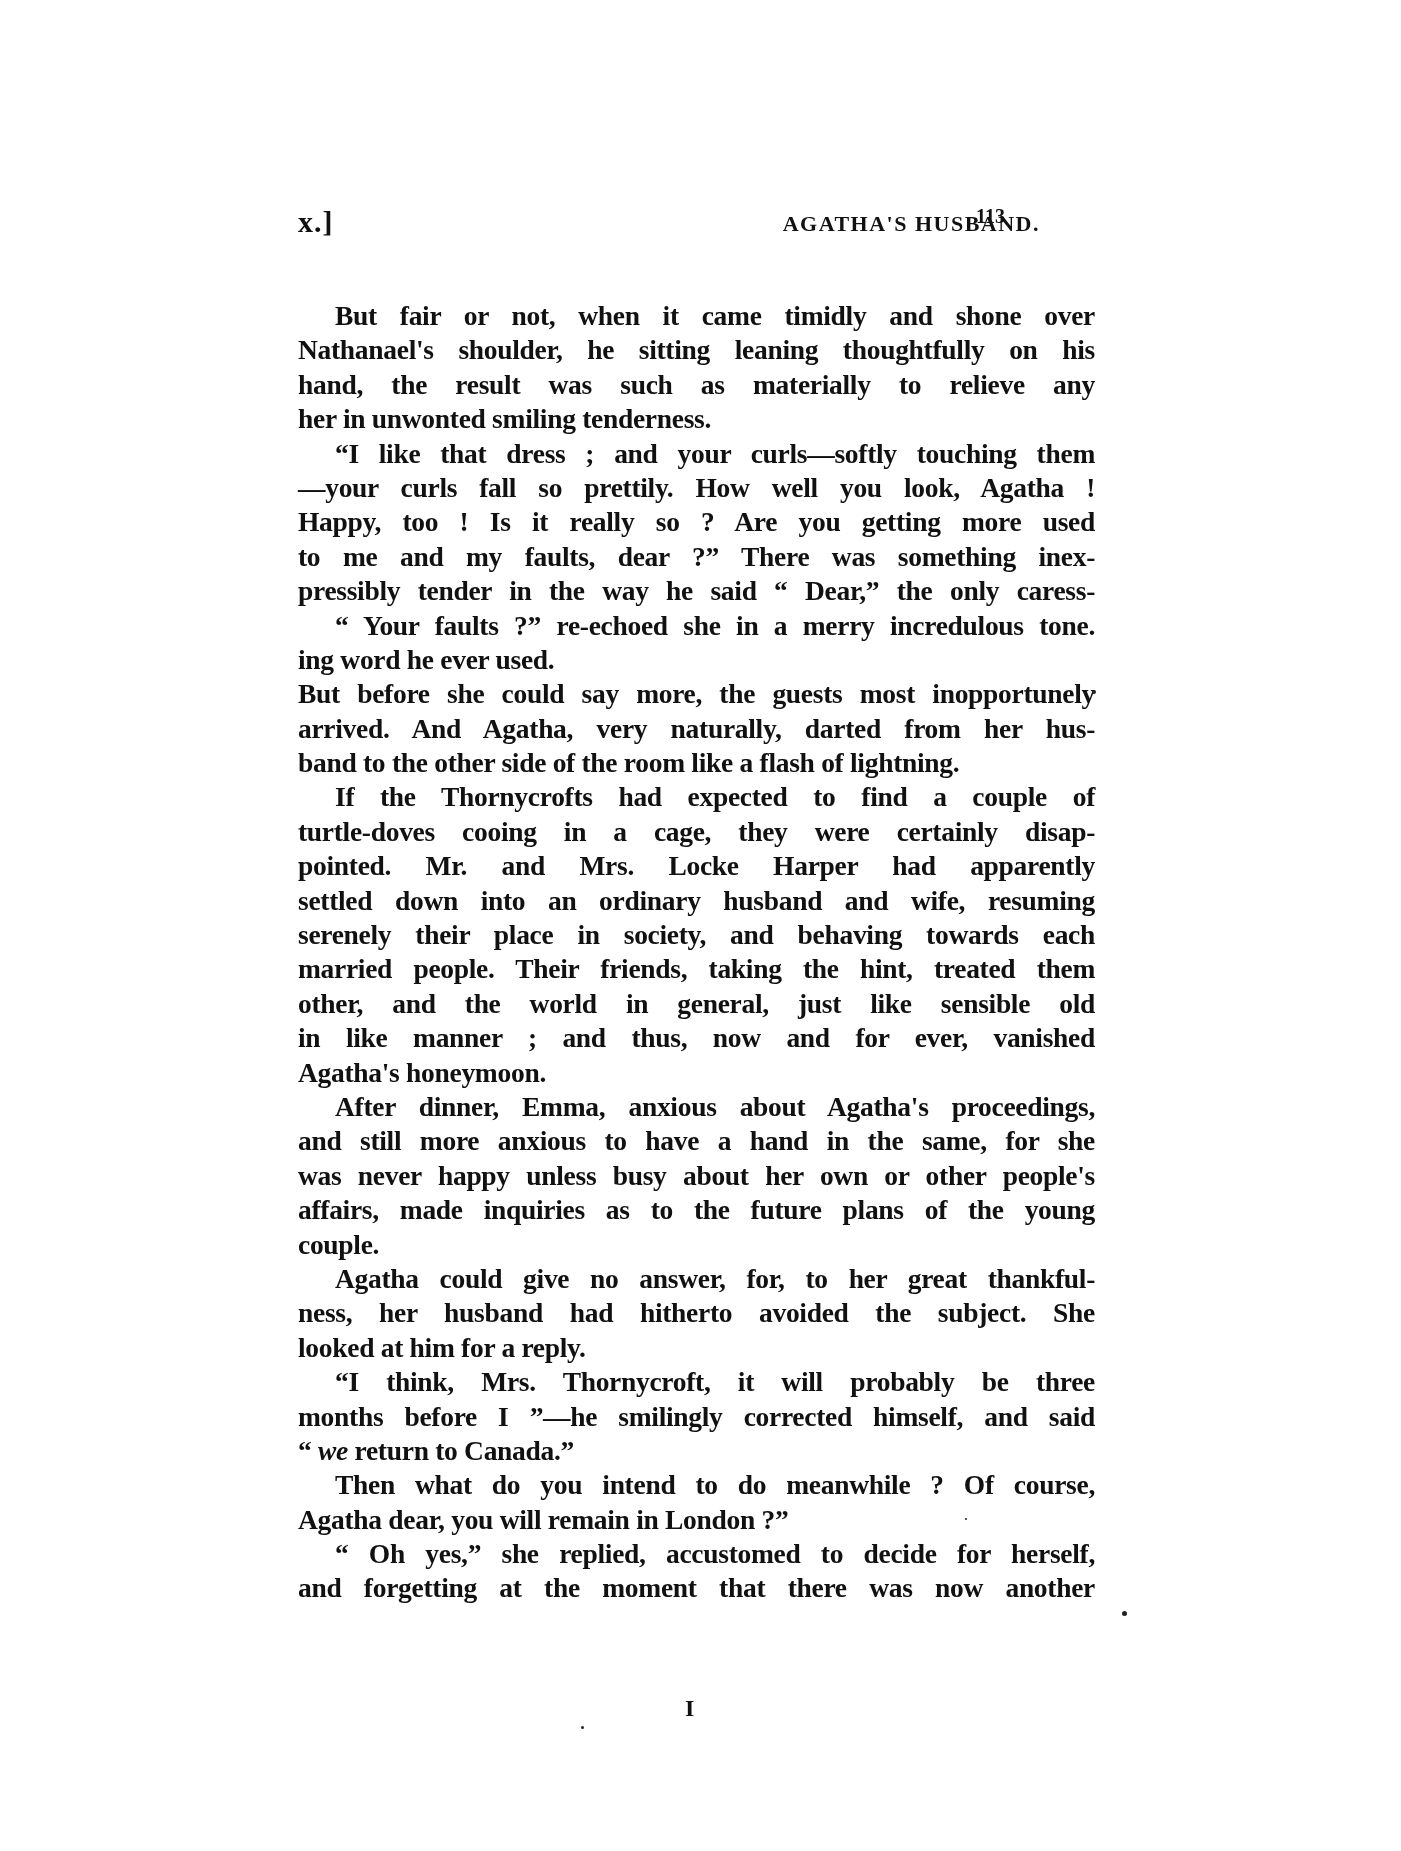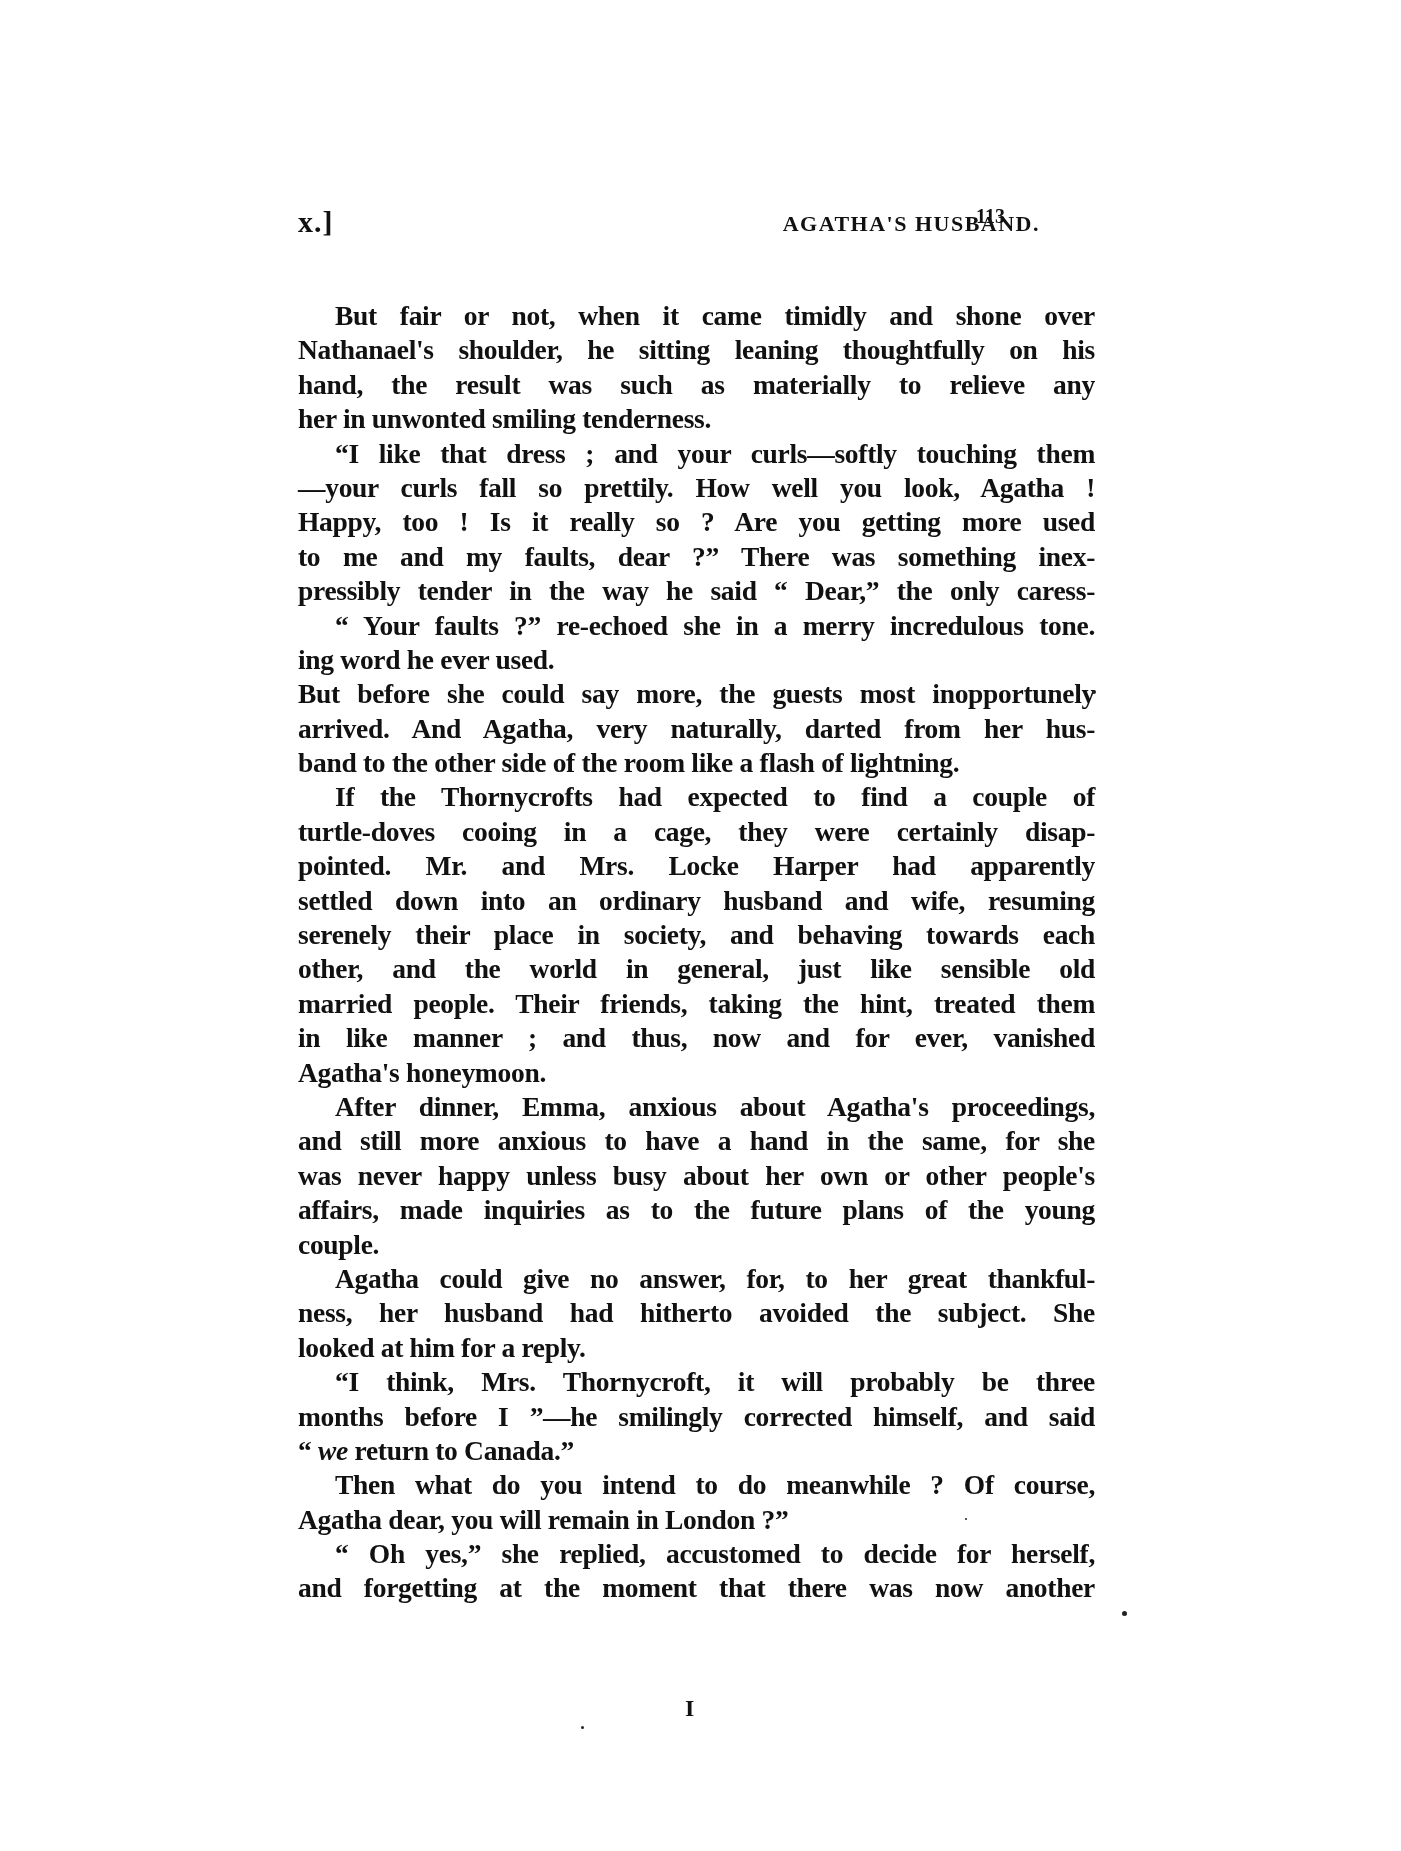--- a/index.html
+++ b/index.html
@@ -118,22 +118,22 @@
       <span class="line indent">“ Your faults ?” re-echoed she in a merry incredulous tone.</span>
       <span class="line last">ing word he ever used.</span>
       <span class="line">But before she could say more, the guests most inopportunely</span>
       <span class="line">arrived.  And Agatha, very naturally, darted from her hus-</span>
       <span class="line last">band to the other side of the room like a flash of lightning.</span>
       <span class="line indent">If the Thornycrofts had expected to find a couple of</span>
       <span class="line">turtle-doves cooing in a cage, they were certainly disap-</span>
       <span class="line">pointed.  Mr. and Mrs. Locke Harper had apparently</span>
       <span class="line">settled down into an ordinary husband and wife, resuming</span>
       <span class="line">serenely their place in society, and behaving towards each</span>
+      <span class="line">married people.  Their friends, taking the hint, treated them</span>
       <span class="line">other, and the world in general, just like sensible old</span>
-      <span class="line">married people.  Their friends, taking the hint, treated them</span>
       <span class="line">in like manner ; and thus, now and for ever, vanished</span>
       <span class="line last">Agatha's honeymoon.</span>
       <span class="line indent">After dinner, Emma, anxious about Agatha's proceedings,</span>
       <span class="line">and still more anxious to have a hand in the same, for she</span>
       <span class="line">was never happy unless busy about her own or other people's</span>
       <span class="line">affairs, made inquiries as to the future plans of the young</span>
       <span class="line last">couple.</span>
       <span class="line indent">Agatha could give no answer, for, to her great thankful-</span>
       <span class="line">ness, her husband had hitherto avoided the subject.  She</span>
       <span class="line last">looked at him for a reply.</span>

